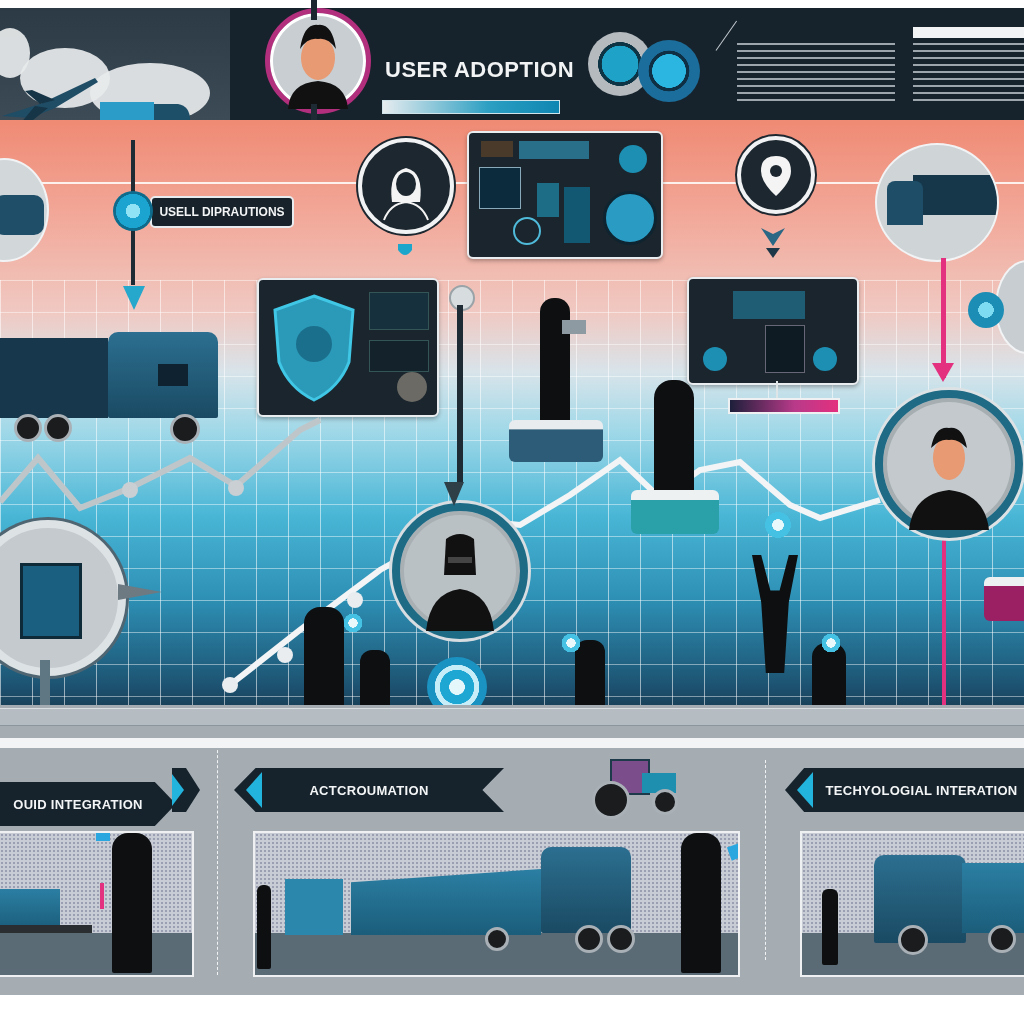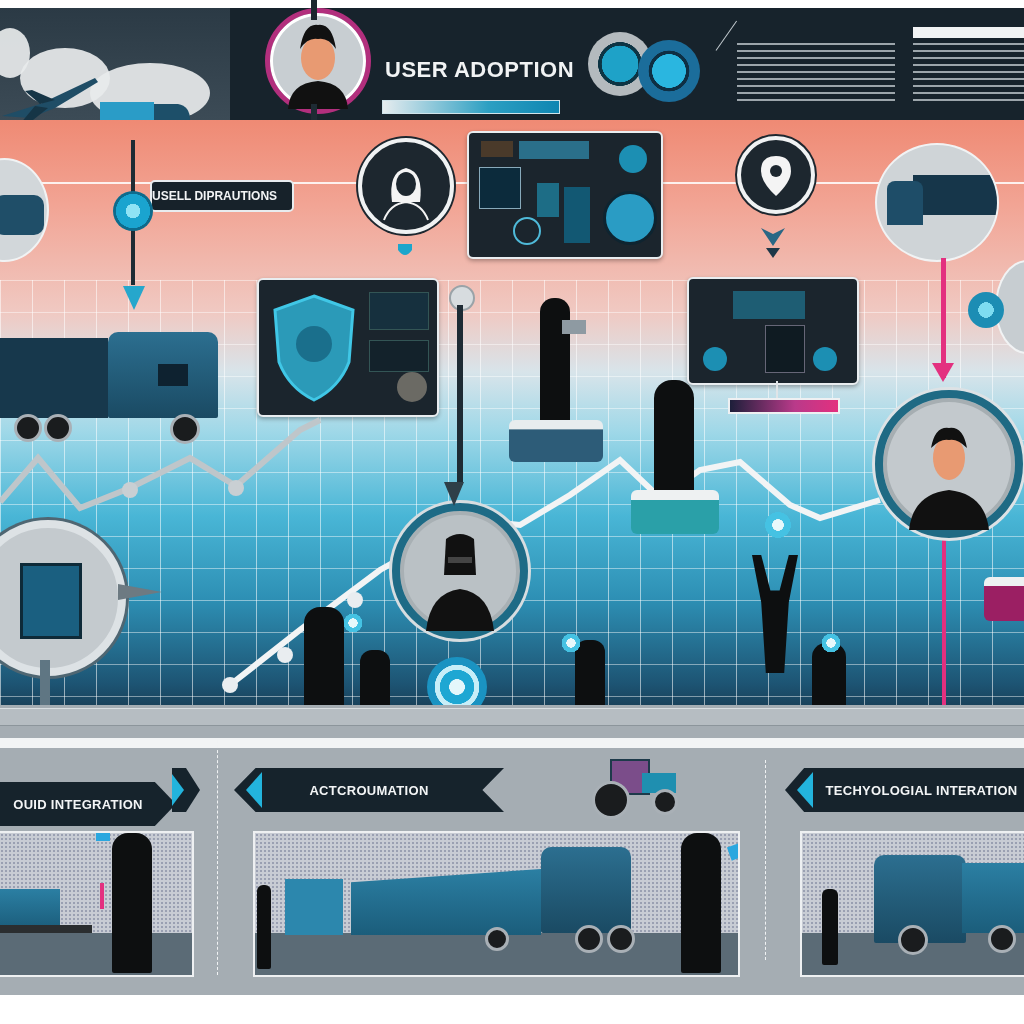--- a/index.html
+++ b/index.html
@@ -80,21 +80,21 @@
 
 <div class="abs band"></div>
 <div class="abs grid"></div>
 <div class="abs hline" style="left:40px;top:182px;width:984px;"></div>
 
 <div class="abs circle" style="left:-40px;top:158px;width:85px;height:100px;background:#d2d7da;border:2px solid #f1f3f4;overflow:hidden">
   <div class="abs" style="left:32px;top:35px;width:50px;height:40px;background:#1f4e68;border-radius:10px;"></div>
 </div>
 
 <div class="abs stem" style="left:131px;top:140px;width:4px;height:145px;"></div>
-<div class="abs pill" style="left:150px;top:180px;width:140px;height:28px;line-height:28px;">USELL DIPRAUTIONS</div>
+<div class="abs pill" style="left:150px;top:196px;width:140px;height:28px;line-height:28px;text-align:center;">USELL DIPRAUTIONS</div>
 <div class="abs circle" style="left:113px;top:191px;width:40px;height:40px;background:radial-gradient(circle,#8fe3f5 0 25%,#1aa4cf 26% 60%,#0e6b8c 61%);"></div>
 <svg class="abs" style="left:121px;top:284px" width="26" height="30">
     <path d="M2 2 L24 2 L13 26 Z" fill="#26a7cc"></path>
   </svg>
 
 <div class="abs" style="left:0;top:328px;width:218px;height:116px;">
   <div class="abs truck-trailer" style="left:0;top:10px;width:108px;height:80px;background:#17384c"></div>
   <div class="abs truck-cab" style="left:108px;top:4px;width:110px;height:86px;"></div>
   <div class="abs" style="left:158px;top:36px;width:30px;height:22px;background:#0e2230"></div>
   <div class="abs wheel" style="left:14px;top:86px;width:22px;height:22px;"></div>

